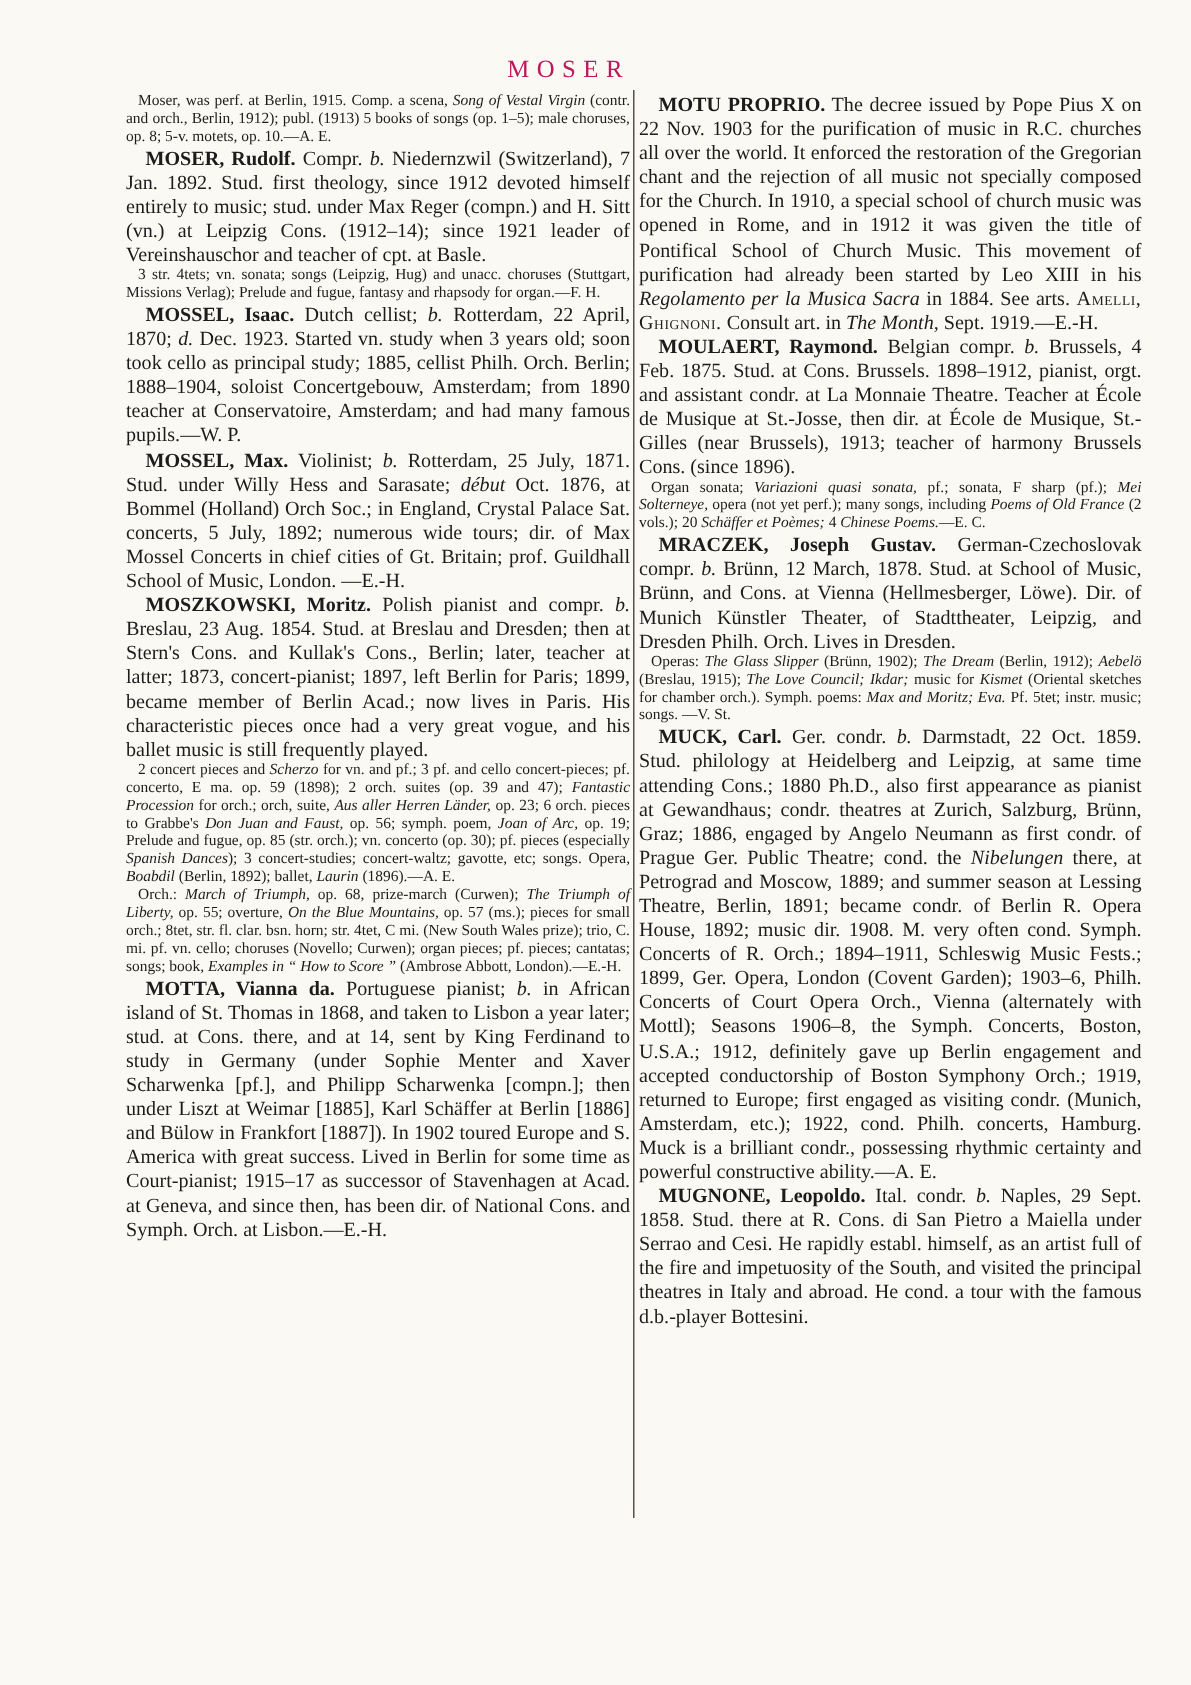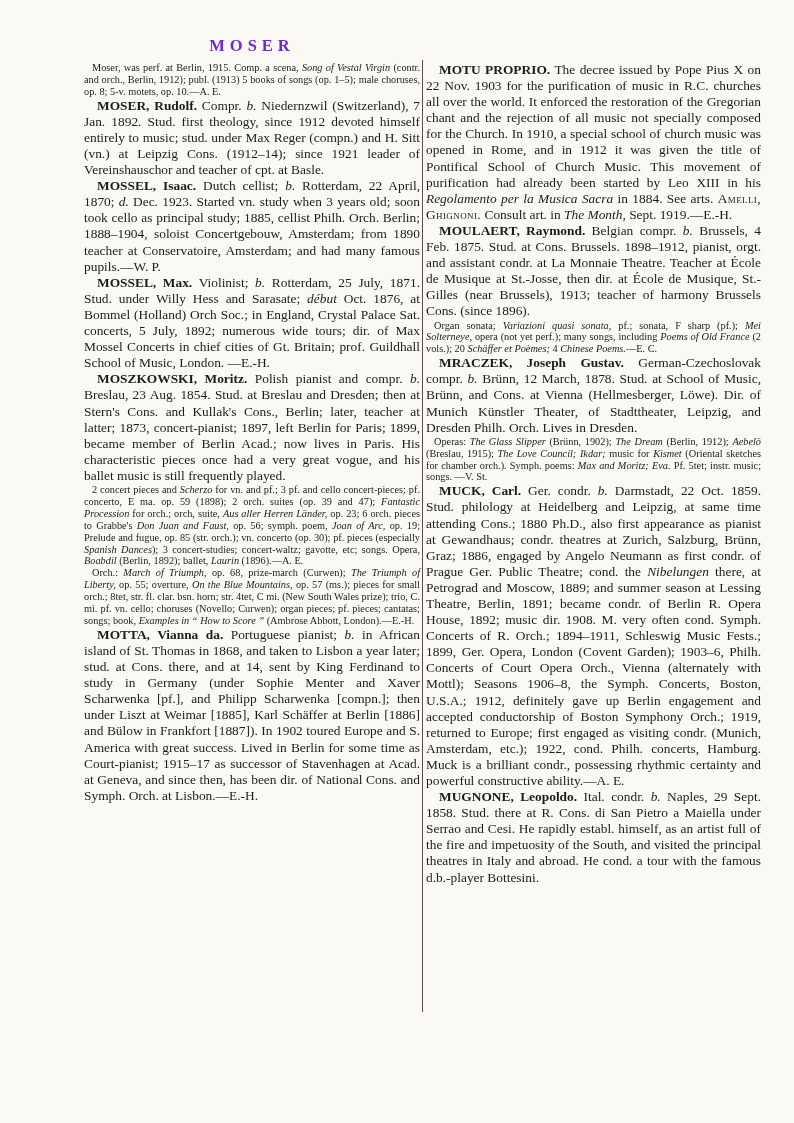--- a/index.html
+++ b/index.html
@@ -13,23 +13,23 @@
     width:794px; height:1123px;
     background:#faf9f3;
     color:#1c1c1c;
     overflow:hidden;
   }
   .running-heads {
     position:absolute; top:36px; left:0; width:794px; height:22px;
   }
   .running-head {
     position:absolute; top:0;
-    font-size:16.5px; letter-spacing:5px; font-weight:700;
-    color:#6d28d9;
-    text-align:center; width:336px;
+    font-size:16.5px; letter-spacing:5px; font-weight:400;
+    color:#be185d;
+    text-align:right; width:336px;
   }
   .running-head.left  { left:84px; }
   .running-head.right { left:425px; }
   .columns {
     position:absolute; top:62px; left:84px;
     display:flex;
   }
   .col { text-align:justify; }
   .col-left  { width:336px; margin-right:6px; }
   .col-right { width:335px; }
@@ -60,20 +60,21 @@
 
   <div class="divider"></div>
 
   <div class="columns">
     <div class="col col-left" id="col-left">
         <div class="entry">
           <p class="para small">Moser, was perf. at Berlin, 1915. Comp. a scena, <span class="it">Song of Vestal Virgin</span> (contr. and orch., Berlin, 1912); publ. (1913) 5 books of songs (op. 1–5); male choruses, op. 8; 5-v. motets, op. 10.—A. E.</p>
         </div>
         <div class="entry">
           <p class="para main"><b class="head">MOSER, Rudolf.</b> Compr. <span class="it">b.</span> Niedernzwil (Switzerland), 7 Jan. 1892. Stud. first theology, since 1912 devoted himself entirely to music; stud. under Max Reger (compn.) and H. Sitt (vn.) at Leipzig Cons. (1912–14); since 1921 leader of Vereinshauschor and teacher of cpt. at Basle.</p>
+          <p class="para small">3 str. 4tets; vn. sonata; songs (Leipzig, Hug) and unacc. choruses (Stuttgart, Missions Verlag); Prelude and fugue, fantasy and rhapsody for organ.—F. H.</p>
         </div>
         <div class="entry">
           <p class="para main"><b class="head">MOSSEL, Isaac.</b> Dutch cellist; <span class="it">b.</span> Rotterdam, 22 April, 1870; <span class="it">d.</span> Dec. 1923. Started vn. study when 3 years old; soon took cello as principal study; 1885, cellist Philh. Orch. Berlin; 1888–1904, soloist Concertgebouw, Amsterdam; from 1890 teacher at Conservatoire, Amsterdam; and had many famous pupils.—W. P.</p>
         </div>
         <div class="entry">
           <p class="para main"><b class="head">MOSSEL, Max.</b> Violinist; <span class="it">b.</span> Rotterdam, 25 July, 1871. Stud. under Willy Hess and Sarasate; <span class="it">début</span> Oct. 1876, at Bommel (Holland) Orch Soc.; in England, Crystal Palace Sat. concerts, 5 July, 1892; numerous wide tours; dir. of Max Mossel Concerts in chief cities of Gt. Britain; prof. Guildhall School of Music, London. —E.-H.</p>
         </div>
         <div class="entry">
           <p class="para main"><b class="head">MOSZKOWSKI, Moritz.</b> Polish pianist and compr. <span class="it">b.</span> Breslau, 23 Aug. 1854. Stud. at Breslau and Dresden; then at Stern's Cons. and Kullak's Cons., Berlin; later, teacher at latter; 1873, concert-pianist; 1897, left Berlin for Paris; 1899, became member of Berlin Acad.; now lives in Paris. His characteristic pieces once had a very great vogue, and his ballet music is still frequently played.</p>
           <p class="para small">2 concert pieces and <span class="it">Scherzo</span> for vn. and pf.; 3 pf. and cello concert-pieces; pf. concerto, E ma. op. 59 (1898); 2 orch. suites (op. 39 and 47); <span class="it">Fantastic Procession</span> for orch.; orch, suite, <span class="it">Aus aller Herren Länder,</span> op. 23; 6 orch. pieces to Grabbe's <span class="it">Don Juan and Faust,</span> op. 56; symph. poem, <span class="it">Joan of Arc,</span> op. 19; Prelude and fugue, op. 85 (str. orch.); vn. concerto (op. 30); pf. pieces (especially <span class="it">Spanish Dances</span>); 3 concert-studies; concert-waltz; gavotte, etc; songs. Opera, <span class="it">Boabdil</span> (Berlin, 1892); ballet, <span class="it">Laurin</span> (1896).—A. E.</p>

